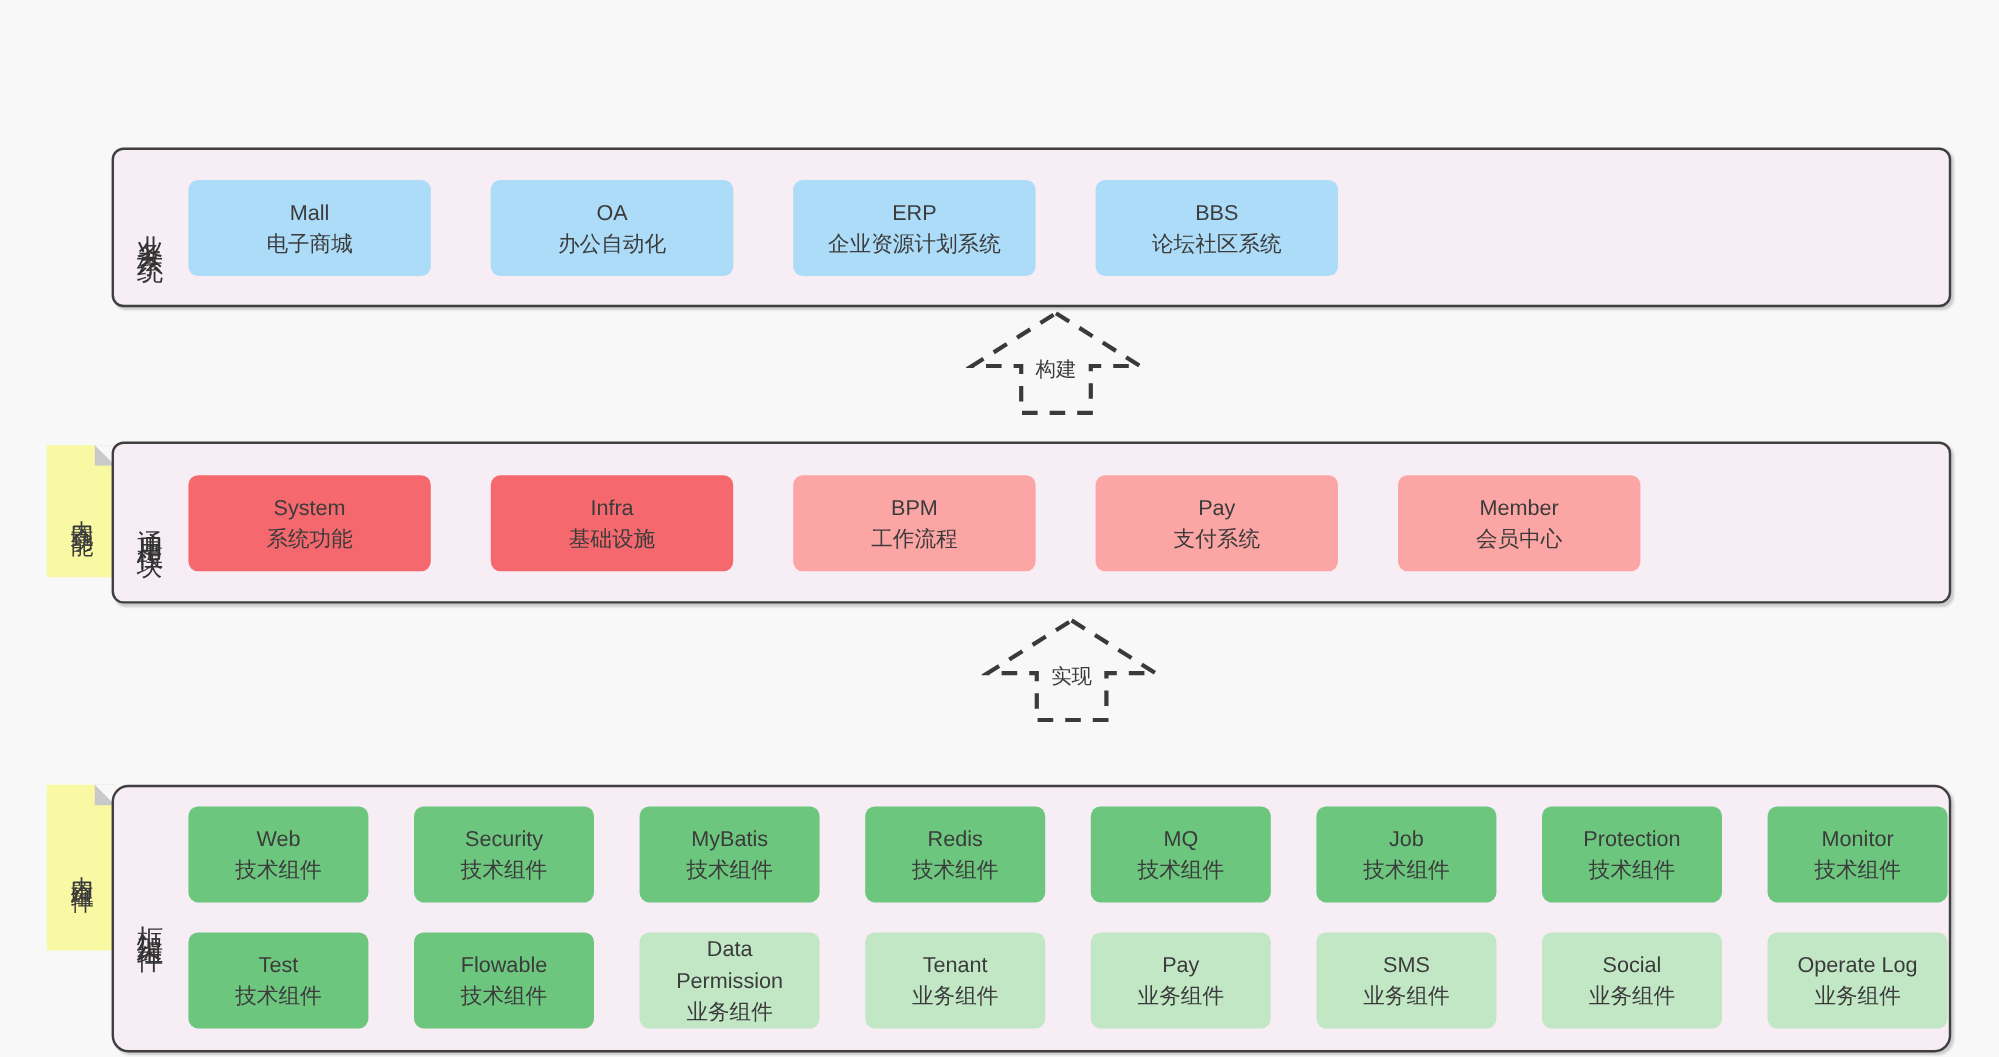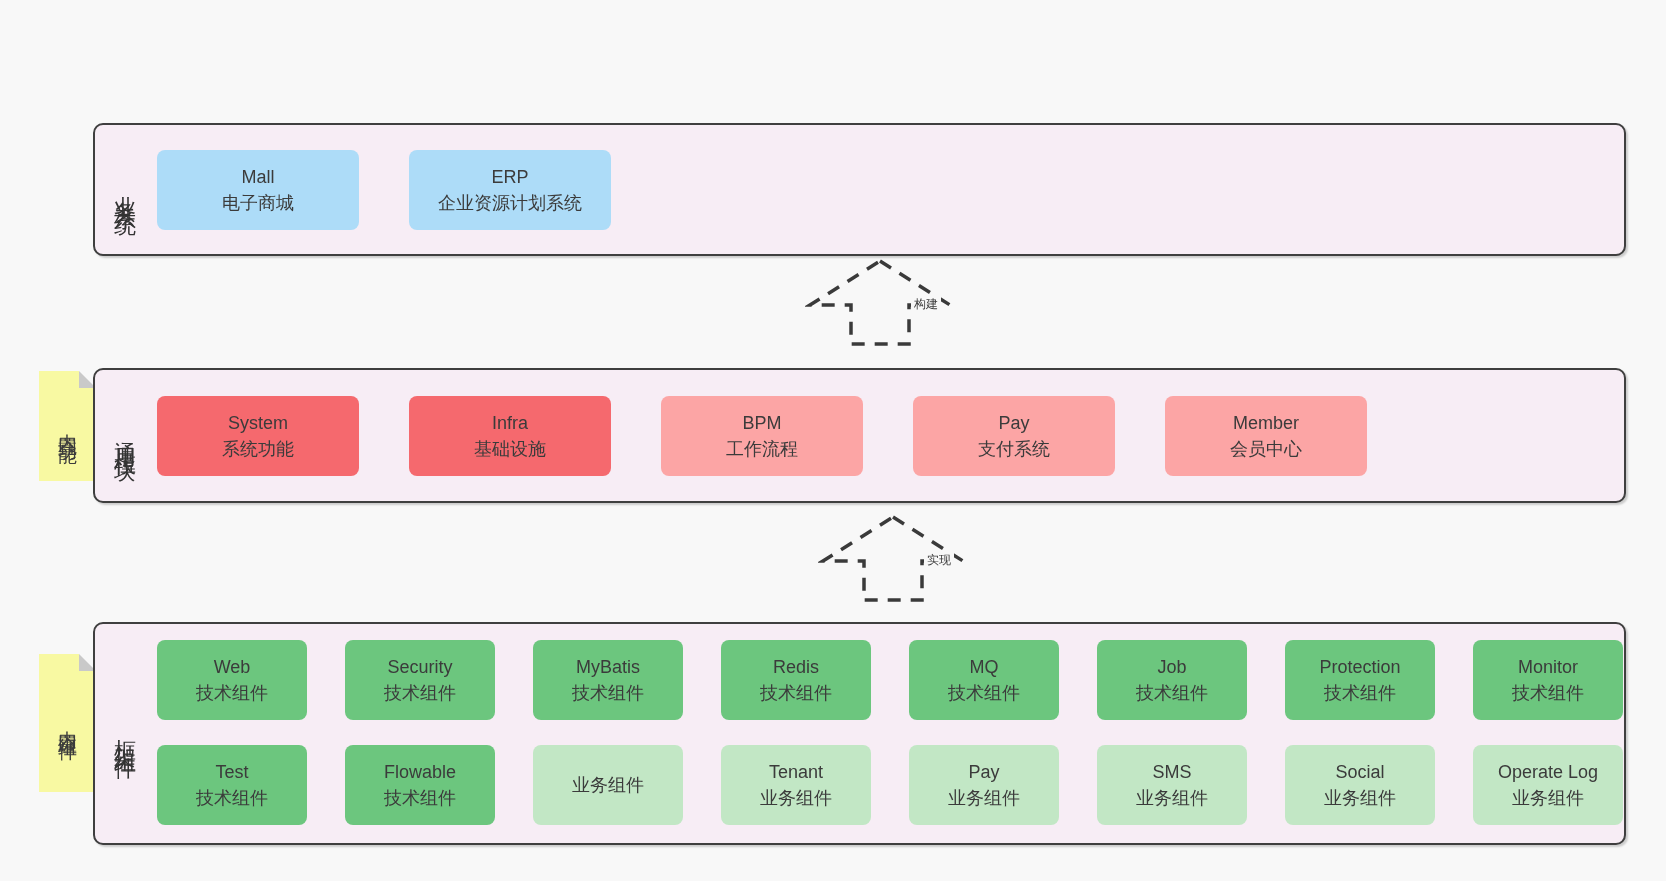--- a/index.html
+++ b/index.html
@@ -14,21 +14,21 @@
   
   .container {
     position:absolute; left:93px; width:1533px; box-sizing:border-box;
     background:#f7edf5; border:2px solid #3f3f3f; border-radius:10px;
     box-shadow:2px 2px 2px rgba(0,0,0,0.18);
     z-index:2;
     text-decoration:underline;
   }
   #layer-business  { top:123px; height:133px; }
   #layer-modules   { top:368px; height:135px; }
-  #layer-framework { top:622px; height:223px; }
+  #layer-framework { top:654px; height:223px;border-radius:14px; }
 
   .v-label {
     position:absolute; left:15px; top:50%; transform:translateY(-50%);
     writing-mode:vertical-rl; text-orientation:upright;
     font-size:22px; letter-spacing:6px; color:#333; white-space:nowrap;
   }
 
   
   .row { position:absolute; display:flex; }
   .row6 { left:62px; top:50%; transform:translateY(-50%); gap:50px; }
@@ -67,23 +67,22 @@
     font-size:19px; letter-spacing:4px; white-space:nowrap; color:#3b3b3b;
   }
 
   
   .arrow { position:absolute; width:150px; height:92px; z-index:2; }
   #arrow-build     { left:805px; top:256px; }
   #arrow-implement { left:818px; top:512px; }
   .arrow svg { position:absolute; inset:0; }
   .arrow-label {
     position:absolute; left:50%; top:40px; transform:translateX(-50%);
-    background:#f8f8f8; padding:0 3px; font-size:12px; color:#3b3b3b;
+    background:#f8f8f8; padding:0 3px; font-size:17px; color:#3b3b3b;
     white-space:nowrap;
-    margin-left:46px;
   }
 </style>
 </head>
 <body>
 
 <div class="stage">
 
   <div class="note" id="note-modules">
     <span class="note-text">内置功能</span>
   </div>
@@ -93,22 +92,30 @@
   </div>
 
   <div class="container" id="layer-business">
     <div class="v-label">业务系统</div>
     <div class="row row6">
       <div class="box box6 blue">
         <span>Mall</span>
         <span>电子商城</span>
       </div>
       <div class="box box6 blue">
+        <span>OA</span>
+        <span>办公自动化</span>
+      </div>
+      <div class="box box6 blue">
         <span>ERP</span>
         <span>企业资源计划系统</span>
+      </div>
+      <div class="box box6 blue">
+        <span>BBS</span>
+        <span>论坛社区系统</span>
       </div>
     </div>
   </div>
 
   <div class="arrow" id="arrow-build">
     <svg width="150" height="92" viewBox="0 0 150 92">
       <polygon points="75,5 145,49 104,49 104,88 46,88 46,49 5,49" fill="none" stroke="#3a3a3a" stroke-width="3.5" stroke-dasharray="13 10"></polygon>
     </svg>
     <span class="arrow-label">构建</span>
   </div>
@@ -187,20 +194,21 @@
     <div class="row row8" id="fw-row2">
       <div class="box box8 gdark">
         <span>Test</span>
         <span>技术组件</span>
       </div>
       <div class="box box8 gdark">
         <span>Flowable</span>
         <span>技术组件</span>
       </div>
       <div class="box box8 glight">
+        <span>Data Permission</span>
         <span>业务组件</span>
       </div>
       <div class="box box8 glight">
         <span>Tenant</span>
         <span>业务组件</span>
       </div>
       <div class="box box8 glight">
         <span>Pay</span>
         <span>业务组件</span>
       </div>

